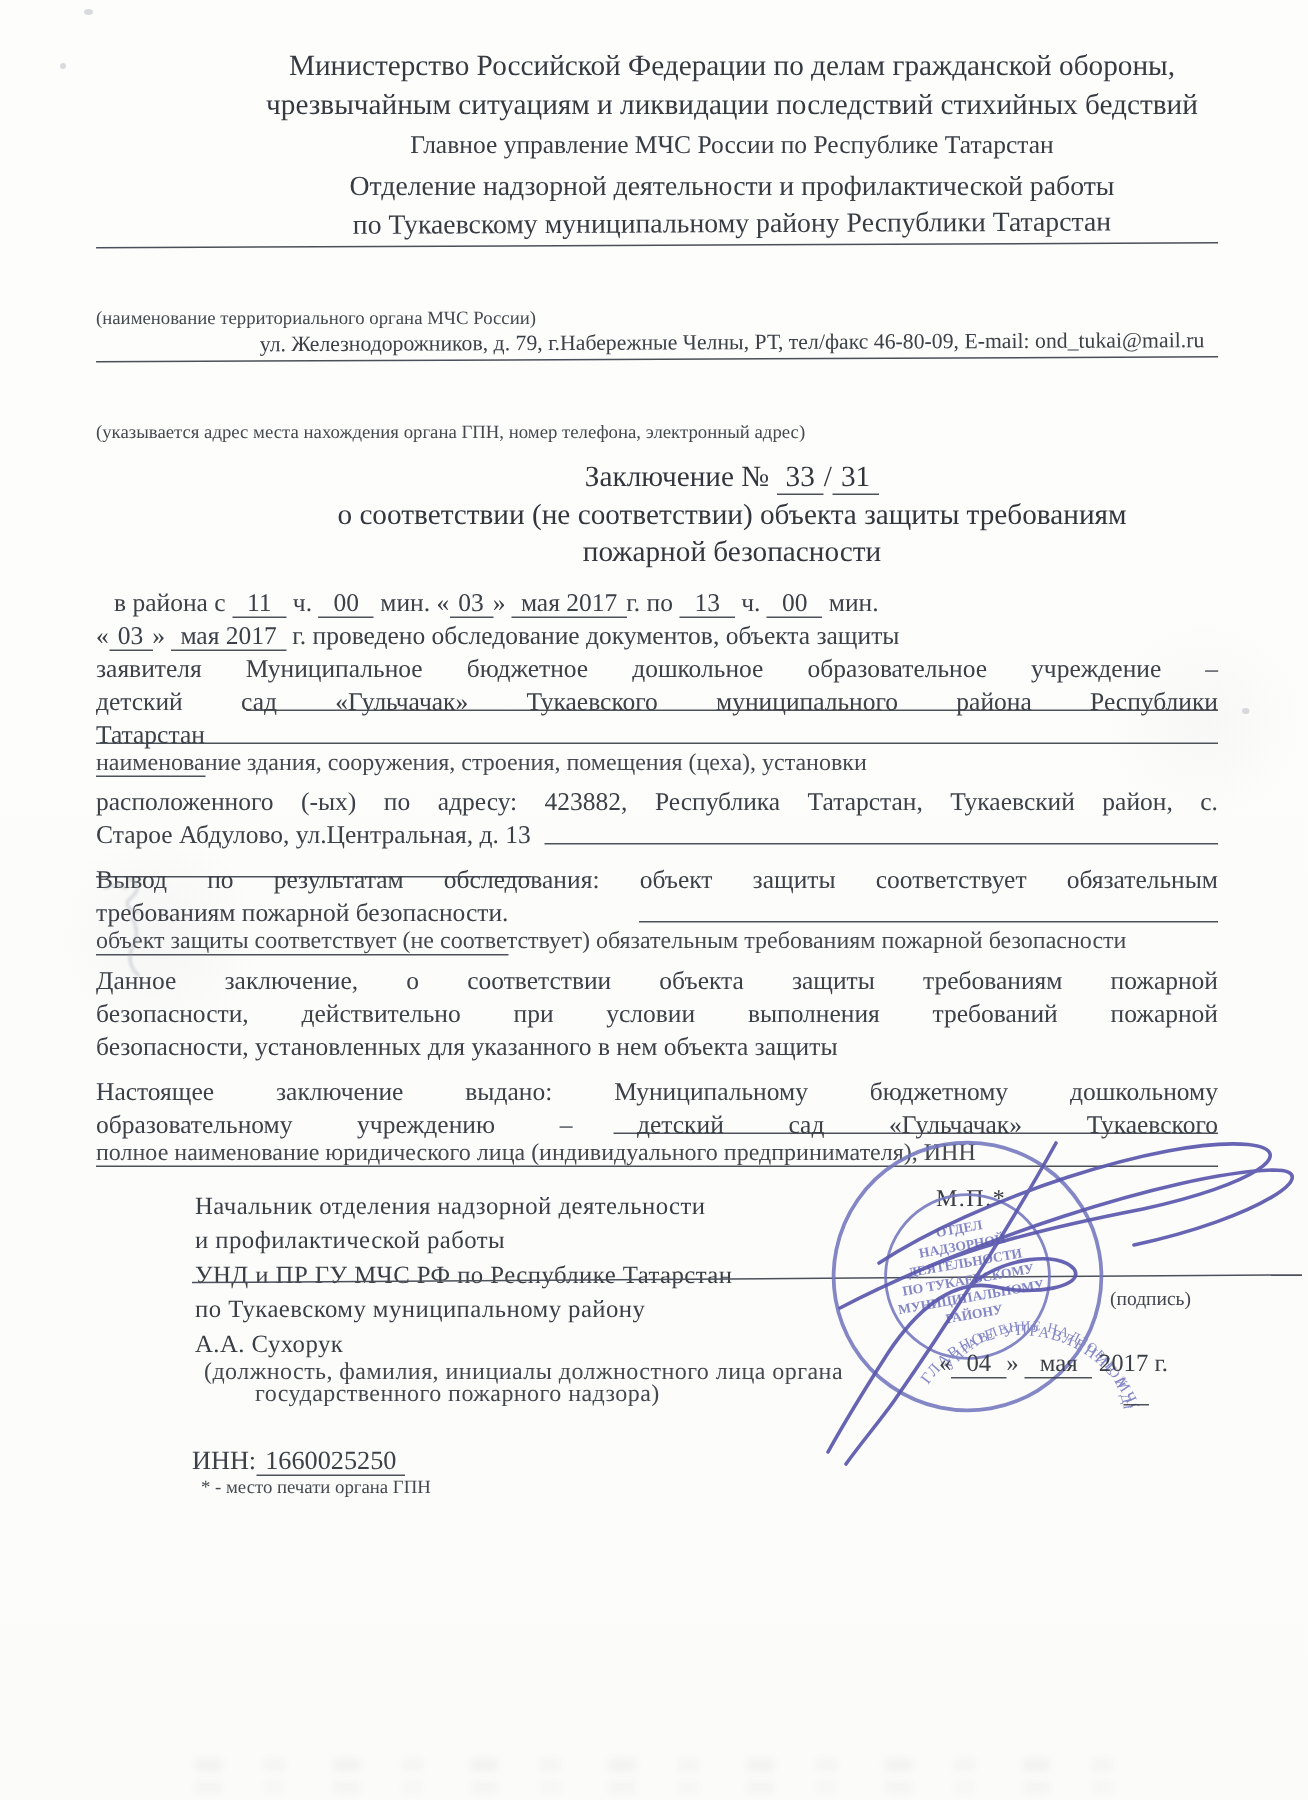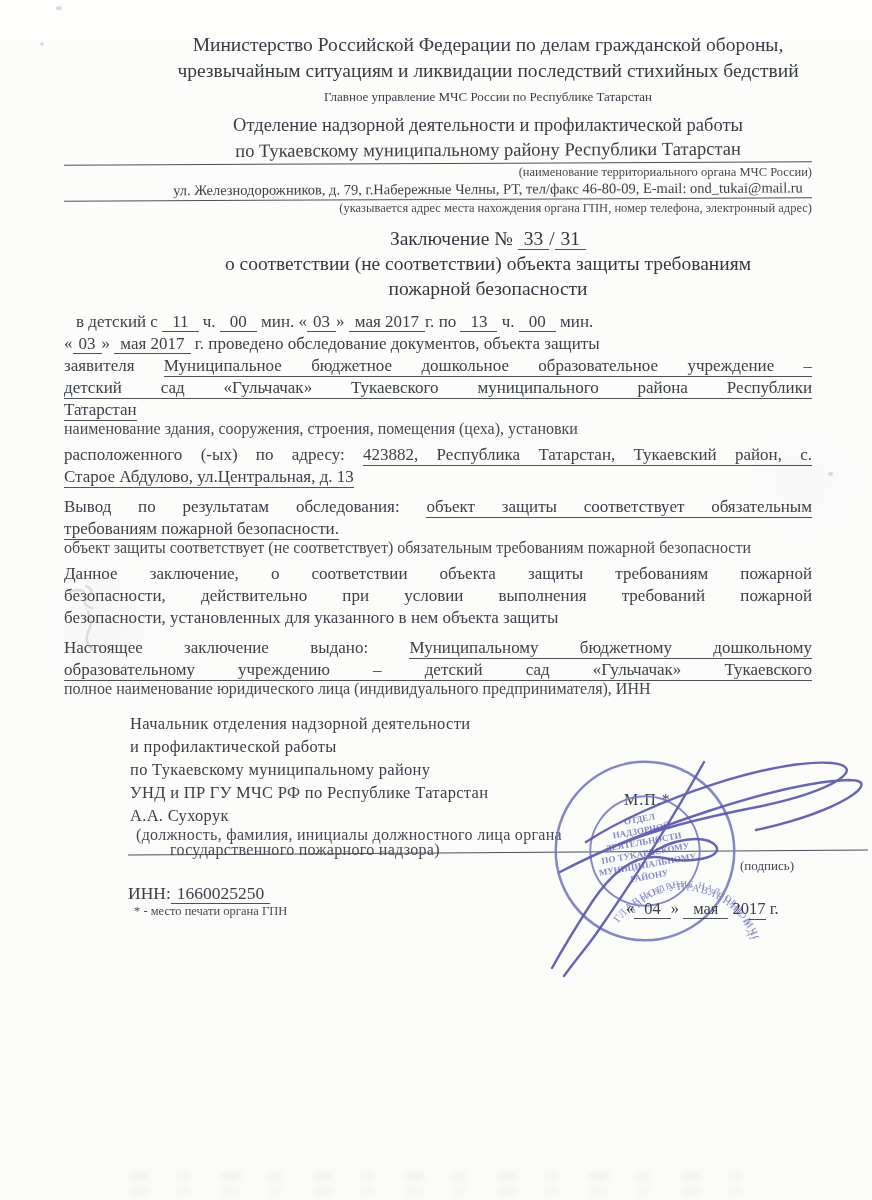--- a/index.html
+++ b/index.html
@@ -9,30 +9,30 @@
       radial-gradient(circle at 12% 52%, rgba(120,125,135,.05), transparent 7%),
       radial-gradient(circle at 92% 40%, rgba(120,125,135,.04), transparent 6%),
       linear-gradient(180deg,#fdfdfc 0%, #fcfcfb 60%, #fbfbf9 100%);
     font-family:"Liberation Serif","DejaVu Serif",serif;
     color:#3c4047;overflow:hidden;
   }
   .content{position:absolute;left:64px;top:32px;width:748px;}
   .hdr{ text-align:center; }
   .hdr-shift{margin-left:100px;}
   .h12{font-size:19.5px;line-height:26px;color:#363a41;}
-  .h34{font-size:13px;line-height:25px;color:#383c43;}
+  .h34{font-size:17px;line-height:25px;color:#383c43;}
   .h56{font-size:18.5px;line-height:25px;color:#383c43;}
   .rule{border-bottom:1.6px solid #4b4f57;}
   .tilt1{transform:rotate(-.25deg);}
-  .cap{font-size:12.5px;line-height:16px;color:#45494f;text-align:right;}
+  .cap{font-size:12.5px;line-height:16px;color:#45494f;text-align:left;margin-top:40px;}
   .addr{font-size:14.5px;line-height:19px;text-align:center;}
   .title{font-weight:normal;font-size:19.5px;line-height:25px;color:#33373d;text-align:center;}
   .b{font-size:17px;line-height:22px;}
   .jl{text-align:justify;text-align-last:justify;}
-  .u{border-bottom:1.3px solid rgba(58,62,70,.9);padding-bottom:1px;}
+  .u{border-bottom:1.3px solid rgba(58,62,70,.9);padding-bottom:18px;}
   .blank{padding:0 10px;}
   .pad{padding:0 6px;}
   .lcap{font-size:16px;line-height:15px;color:#45494f;} .sp8{height:8px;} .sp10{height:10px;} .sp4{height:4px;}
   .period1{padding-left:12px;}
   .official{margin-left:66px;font-size:16.5px;line-height:23px;letter-spacing:.3px;color:#3a3e45;}
   .offcap1{margin-left:6px;}
   .offcap2{margin-left:40px;}
   .inn-line{margin-left:64px;font-size:17.5px;margin-top:26px;}
   .footnote{margin-left:70px;font-size:12.5px;color:#45494f;}
   .sigline{position:absolute;left:128px;top:852px;width:740px;border-top:1.4px solid #4c505a;transform:rotate(-.4deg);}
@@ -72,21 +72,21 @@
     <div class="title hdr-shift">
       <span>Заключение №</span>
       <span class="u pad">33</span><span>/</span><span class="u pad">31</span>
     </div>
     <div class="title hdr-shift">о соответствии (не соответствии) объекта защиты требованиям</div>
     <div class="title hdr-shift">пожарной безопасности</div>
 
     <div class="sp10"></div>
 
     <div class="b period1">
-      <span>в детский с</span>
+      <span>в района с</span>
       <span class="u blank">11</span>
       <span>ч.</span>
       <span class="u blank">00</span>
       <span>мин.</span>
       <span>«</span><span class="u pad">03</span><span>»</span>
       <span class="u pad">мая 2017</span><span>г.</span>
       <span>по</span>
       <span class="u blank">13</span>
       <span>ч.</span>
       <span class="u blank">00</span>
@@ -146,22 +146,22 @@
     <div class="b jl">
       <span class="u">образовательному учреждению – детский сад «Гульчачак» Тукаевского</span>
     </div>
     <div class="lcap">полное наименование юридического лица (индивидуального предпринимателя), ИНН</div>
 
     <div style="height:16px;"></div>
 
     <div class="official">
       <div>Начальник отделения надзорной деятельности</div>
       <div>и профилактической работы</div>
+      <div>УНД и ПР ГУ МЧС РФ по Республике Татарстан</div>
       <div>по Тукаевскому муниципальному району</div>
-      <div>УНД и ПР ГУ МЧС РФ по Республике Татарстан</div>
       <div><span>А.А. Сухорук</span></div>
       <div class="lcap offcap1">(должность, фамилия, инициалы должностного лица органа</div>
       <div class="lcap offcap2">государственного пожарного надзора)</div>
     </div>
 
     <div class="inn-line">
       <span>ИНН:</span><span class="u pad">1660025250</span>
     </div>
 
     <div class="footnote">* - место печати органа ГПН</div>

